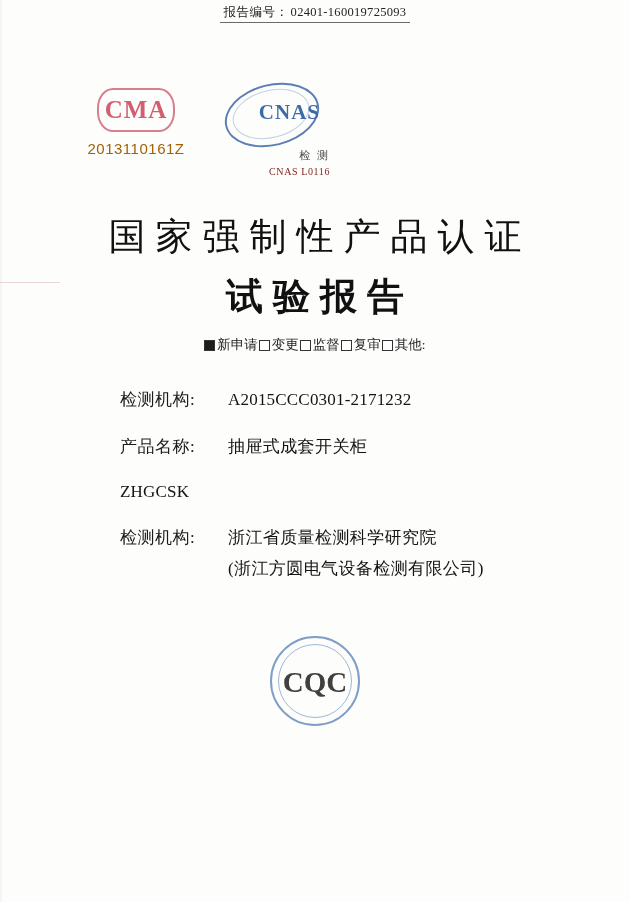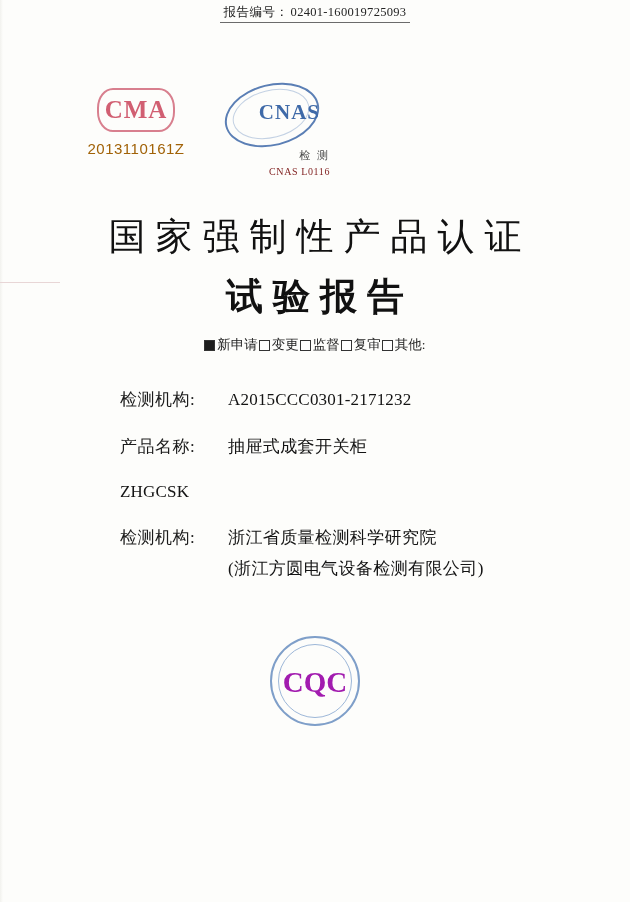--- a/index.html
+++ b/index.html
@@ -289,21 +289,21 @@
     top: 6px;
     right: 6px;
     bottom: 6px;
     border: 1px solid #9db7d8;
     border-radius: 50%;
   }
   .cqc-mark span {
     font-family: "Liberation Serif", serif;
     font-weight: bold;
     font-size: 29px;
-    color: #a21caf;
+    color: #404040;
     letter-spacing: 0px;
     position: relative;
     top: 1px;
   }
 </style>
 </head>
 <body>
 
 <div class="page">
   <div class="scan-edge"></div>

